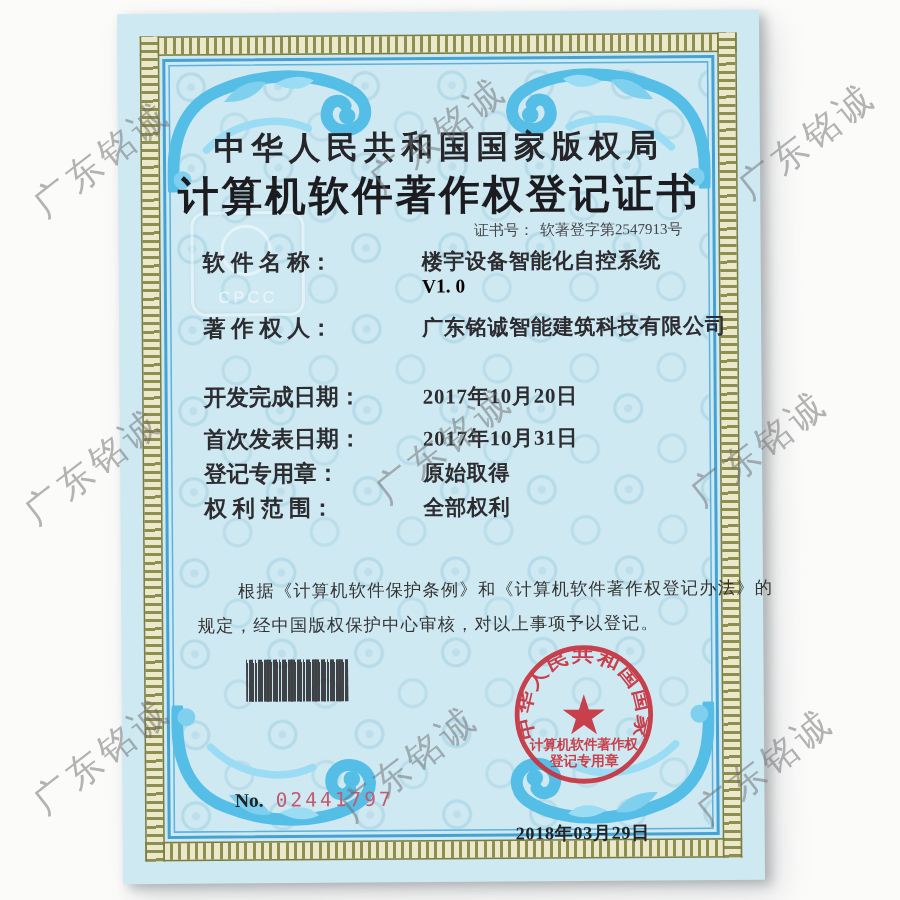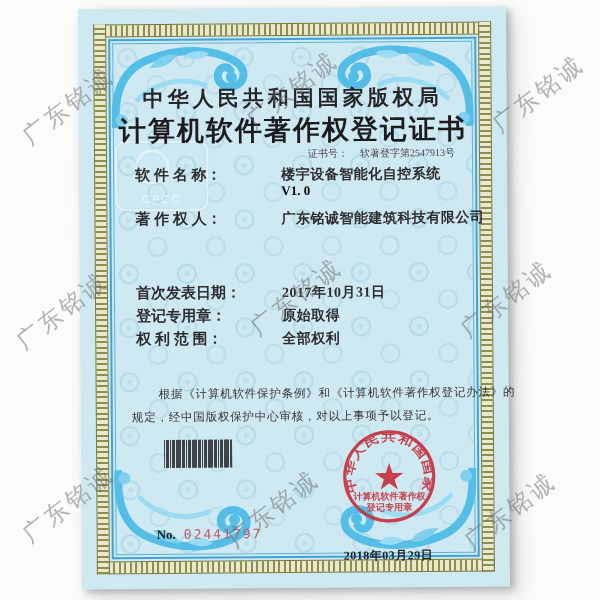--- a/index.html
+++ b/index.html
@@ -37,21 +37,21 @@
   .flourish.tr{right:33px;top:33px;transform:scaleX(-1);}
   .flourish.bl{left:33px;bottom:33px;transform:scaleY(-1);}
   .flourish.br{right:33px;bottom:33px;transform:scale(-1,-1);}
 
   
   .authority{position:absolute;top:76px;left:0;right:0;text-align:center;
              font-size:21px;font-weight:700;letter-spacing:4px;color:#26262a;white-space:nowrap;}
   .title{position:absolute;top:104px;left:0;right:0;text-align:center;
          font-size:27px;font-weight:700;letter-spacing:2px;color:#1c1c20;white-space:nowrap;}
   .certno{position:absolute;top:139px;right:52px;font-size:10px;color:#45464a;white-space:nowrap;}
-  .certno .lbl{margin-right:12px;}
+  .certno .lbl{margin-right:4px;}
 
   .row{position:absolute;left:56px;white-space:nowrap;font-size:15px;font-weight:700;color:#2d2d31;}
   .row .val{position:absolute;left:146px;top:1px;font-size:14px;letter-spacing:.5px;}
   .v2line{position:absolute;left:202px;top:175px;font-size:13px;font-weight:700;color:#000000;}
 
   .stmt{position:absolute;white-space:nowrap;font-size:11.5px;letter-spacing:.8px;color:#333;}
   .stmt.l1{left:78px;top:378px;}
   .stmt.l2{left:51px;top:401px;}
 
   .barcode{position:absolute;left:83px;top:431px;width:68px;height:28px;
@@ -64,23 +64,23 @@
   .serial .no{font-size:13px;font-weight:700;color:#222;}
   .serial .num{font-family:"DejaVu Sans Mono",monospace;font-size:13px;color:#c25a70;
                letter-spacing:2px;margin-left:8px;}
 
   
   .seal{position:absolute;left:261px;top:422px;width:94px;height:94px;opacity:.92;}
   .sealdate{position:absolute;left:262px;top:510px;font-size:12px;font-weight:700;
             color:#222;white-space:nowrap;letter-spacing:.5px;margin-top:30px;}
 
   
-  .emboss{position:absolute;left:36px;top:132px;width:72px;height:66px;border-radius:10px;
+  .emboss{position:absolute;left:48px;top:132px;width:72px;height:66px;border-radius:10px;
           border:2px solid rgba(245,252,254,.65);opacity:.8;
-          box-shadow:inset 0 0 3px rgba(140,185,205,.4),0 0 2px rgba(140,185,205,.35);padding-left:17px;}
+          box-shadow:inset 0 0 3px rgba(140,185,205,.4),0 0 2px rgba(140,185,205,.35);}
   .emboss .ring{position:absolute;left:18px;top:7px;width:30px;height:30px;border-radius:50%;
                 border:2px solid rgba(245,252,254,.7);}
   .emboss .cpcc{position:absolute;left:0;right:0;bottom:4px;text-align:center;
                 font-size:11px;letter-spacing:2px;color:rgba(248,253,255,.85);
                 font-family:"Liberation Sans",sans-serif;}
 
   
   .wm{position:absolute;white-space:nowrap;font-size:24px;letter-spacing:3px;
       color:rgba(108,108,110,.5);transform:rotate(-38deg);font-weight:400;}
 </style>
@@ -147,20 +147,24 @@
     </div>
 
     <div class="row" style="top:157px">
       <span>软 件 名 称：</span>
       <span class="val">楼宇设备智能化自控系统</span>
     </div>
     <div class="v2line">V1. 0</div>
     <div class="row" style="top:201px">
       <span>著 作 权 人：</span>
       <span class="val">广东铭诚智能建筑科技有限公司</span>
+    </div>
+    <div class="row" style="top:247px">
+      <span>开发完成日期：</span>
+      <span class="val">2017年10月20日</span>
     </div>
     <div class="row" style="top:275px">
       <span>首次发表日期：</span>
       <span class="val">2017年10月31日</span>
     </div>
     <div class="row" style="top:298px">
       <span>登记专用章：</span>
       <span class="val">原始取得</span>
     </div>
     <div class="row" style="top:321px">

